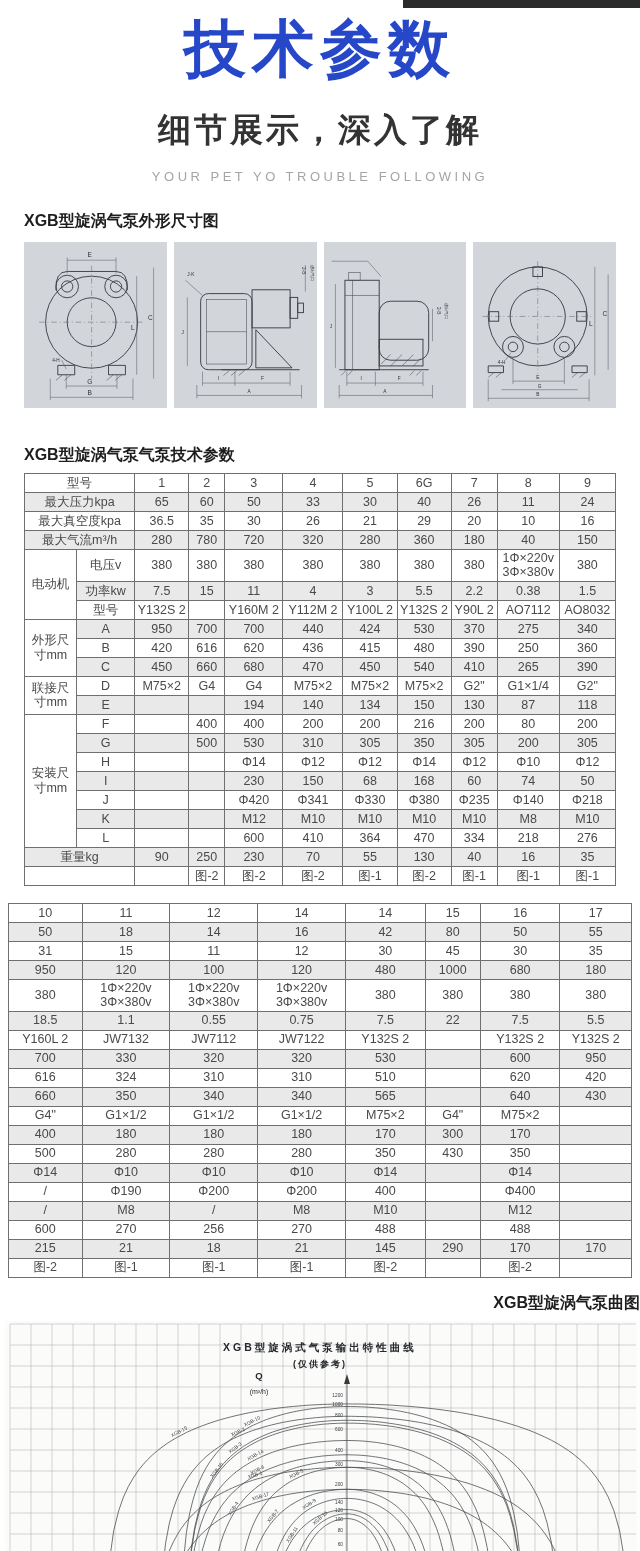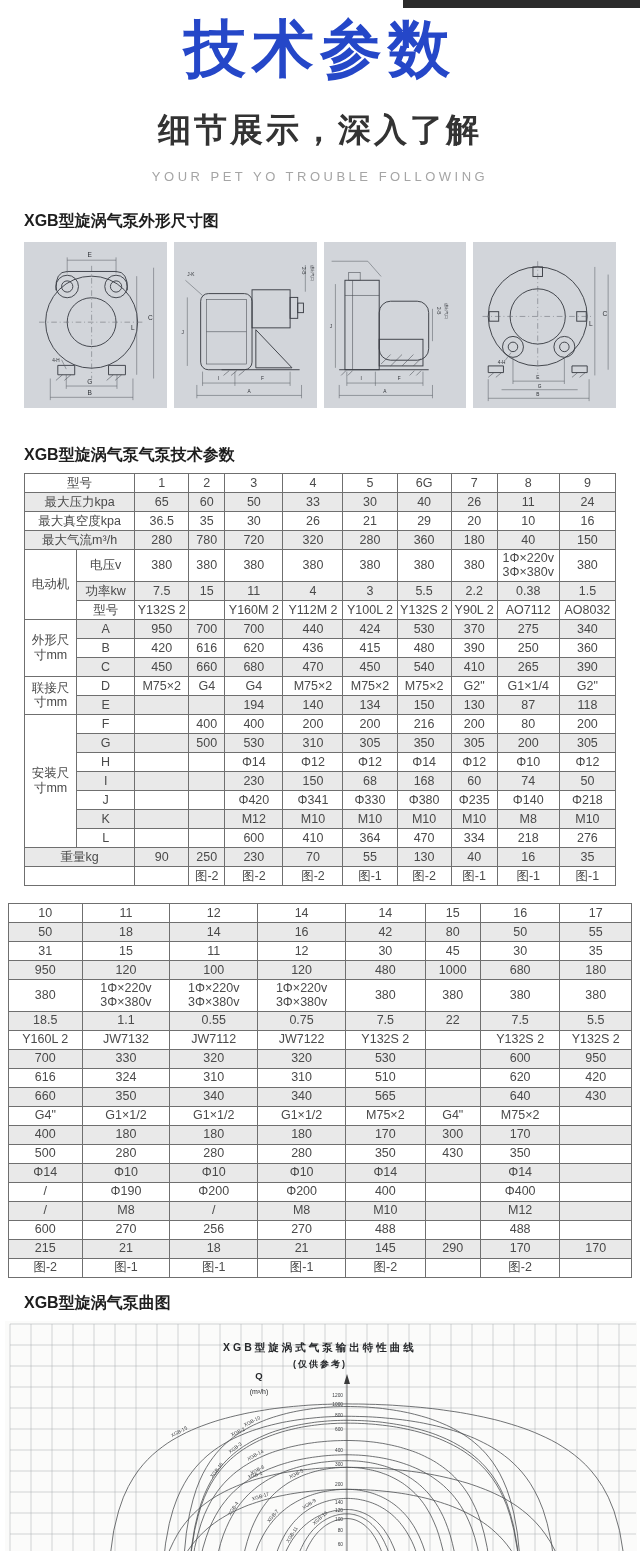--- a/index.html
+++ b/index.html
@@ -8,21 +8,21 @@
     font-family:"Liberation Sans","DejaVu Sans",sans-serif;color:#333;position:relative;
   }
   .top-bar{position:absolute;top:0;right:0;width:237px;height:8px;background:#2b2b2b;}
   .hero{padding-top:7px;text-align:center;}
   .hero-title{font-size:62px;font-weight:900;letter-spacing:6px;color:#2547c8;line-height:84px;margin:0;}
   .hero-sub{font-size:33px;font-weight:700;color:#333;letter-spacing:3px;line-height:46px;margin:16px;}
   .hero-tag{font-size:13px;color:#a5a5a5;letter-spacing:3.5px;margin-top:7px;}
   .sec-title{font-size:16px;font-weight:700;color:#1e1e1e;margin:0 0 0 24px;}
   .sec-1{margin-top:27px;}
   .sec-2{margin-top:37px;}
-  .sec-3{margin-top:15px;}
+  .sec-3{margin-top:15px;text-align:right;}
   
   .drawings{display:flex;gap:7px;margin:10px 24px 0 24px;}
   .panel{flex:1;}
   .panel svg{display:block;width:100%;height:166px;background:#d2d5da;}
   .pbg{fill:#d2d5da;}
   .out{stroke:#3c3f46;stroke-width:1;fill:none;}
   .thin{stroke:#4a4e55;stroke-width:.6;fill:none;}
   .dim{stroke:#555a61;stroke-width:.55;fill:none;}
   .dash{stroke:#555a61;stroke-width:.5;fill:none;stroke-dasharray:6 3 1 3;}
   .panel text{font-size:7px;fill:#2e3136;}

